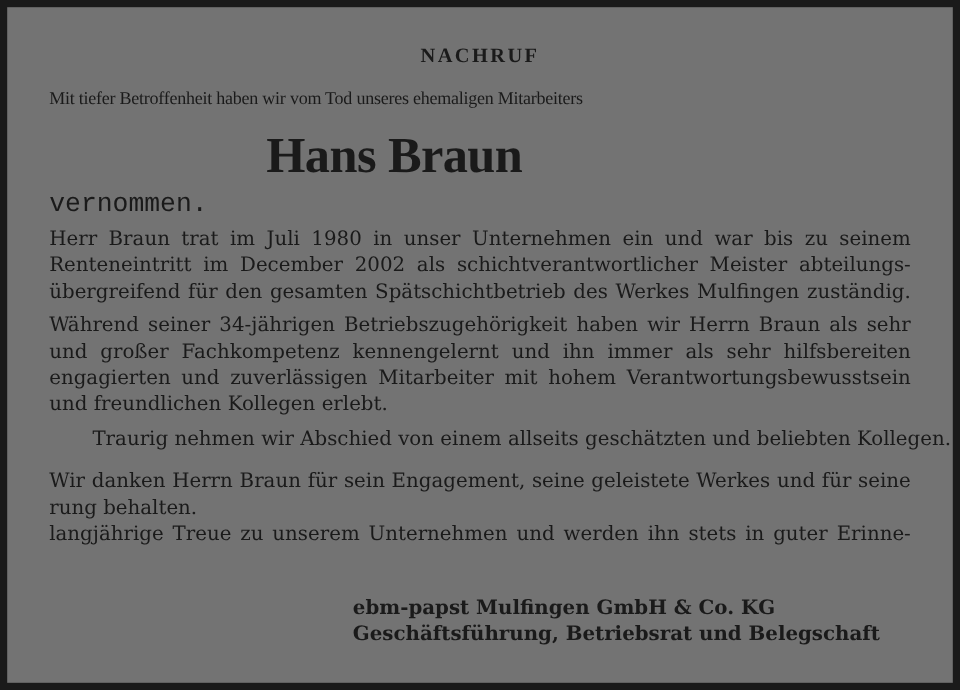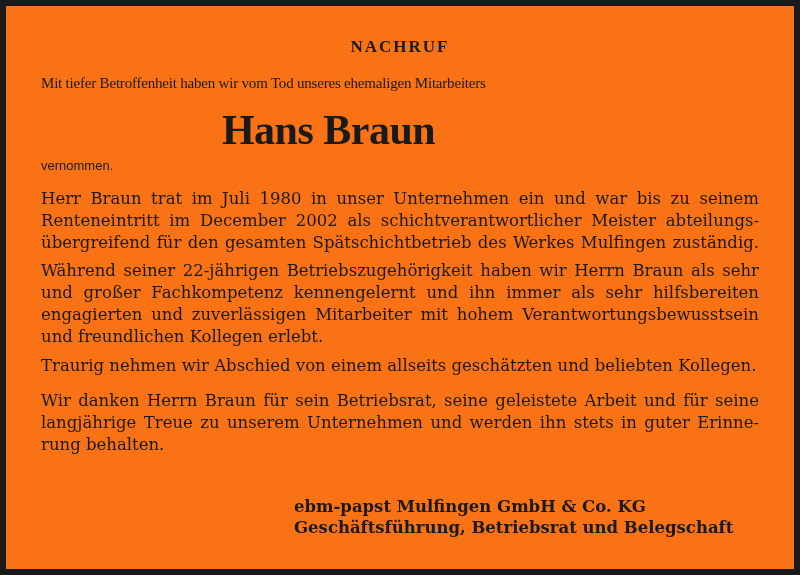--- a/index.html
+++ b/index.html
@@ -2,21 +2,21 @@
 <html><head>
   <meta charset="utf-8">
   <style>
     * { margin: 0; padding: 0; box-sizing: border-box; }
     html, body { width: 800px; height: 575px; background: #1a1a1a; overflow: hidden; }
     body { position: relative; }
     .page {
       position: absolute;
       left: 6px; top: 6px;
       width: 788px; height: 563px;
-      background: #f97316;
+      background: #737373;
       color: #1a1a1a;
       font-family: "DejaVu Serif", "Liberation Serif", serif;
     }
     .heading {
       position: absolute;
       left: 0; width: 788px; top: 31px;
       text-align: center;
       font-family: "Liberation Serif", "DejaVu Serif", serif;
       font-weight: bold;
       font-size: 17px;
@@ -35,38 +35,38 @@
       left: 0; width: 645px; top: 100px;
       text-align: center;
       font-family: "Liberation Serif", "DejaVu Serif", serif;
       font-weight: bold;
       font-size: 42px;
       letter-spacing: -0.5px;
     }
     .vernommen {
       position: absolute;
       left: 35px; top: 152px;
-      font-family: Liberation Sans, sans-serif;
-      font-size: 13px;
+      font-family: Liberation Mono, monospace;
+      font-size: 22px;
       white-space: nowrap;
     }
     .body-text {
       position: absolute;
       left: 35px; width: 718px;
       font-family: "DejaVu Serif", "Liberation Serif", serif;
       font-size: 16.5px;
       line-height: 22px;
       text-align: justify;
       text-align-last: left;
     }
     .line { display: block; white-space: nowrap; }
     .line.justify { text-align-last: justify; text-align: justify; white-space: normal; }
     .p1 { top: 182px; }
     .p2 { top: 254px; }
-    .p3 { top: 349px; }
+    .p3 { top: 349px; margin-left: 36px; }
     .p4 { top: 384px; }
     .p5 { top: 456px; }
     .signature {
       position: absolute;
       left: 276px; top: 490px;
       font-family: "DejaVu Serif", "Liberation Serif", serif;
       font-weight: bold;
       font-size: 16.5px;
       line-height: 21px;
       white-space: nowrap;
@@ -83,34 +83,34 @@
   <div class="name">Hans Braun</div>
   <div class="vernommen">vernommen.</div>
 
   <div class="body-text p1">
     <span class="line justify">Herr Braun trat im Juli 1980 in unser Unternehmen ein und war bis zu seinem</span>
     <span class="line justify">Renteneintritt im December 2002 als schichtverantwortlicher Meister abteilungs-</span>
     <span class="line justify">übergreifend für den gesamten Spätschichtbetrieb des Werkes Mulfingen zuständig.</span>
   </div>
 
   <div class="body-text p2">
-    <span class="line justify">Während seiner 22-jährigen Betriebszugehörigkeit haben wir Herrn Braun als sehr</span>
+    <span class="line justify">Während seiner 34-jährigen Betriebszugehörigkeit haben wir Herrn Braun als sehr</span>
     <span class="line justify">und großer Fachkompetenz kennengelernt und ihn immer als sehr hilfsbereiten</span>
     <span class="line justify">engagierten und zuverlässigen Mitarbeiter mit hohem Verantwortungsbewusstsein</span>
     <span class="line">und freundlichen Kollegen erlebt.</span>
   </div>
 
   <div class="body-text p3">
     <span class="line">Traurig nehmen wir Abschied von einem allseits geschätzten und beliebten Kollegen.</span>
   </div>
 
   <div class="body-text p4">
-    <span class="line justify">Wir danken Herrn Braun für sein Betriebsrat, seine geleistete Arbeit und für seine</span>
+    <span class="line justify">Wir danken Herrn Braun für sein Engagement, seine geleistete Werkes und für seine</span>
+    <span class="line">rung behalten.</span>
     <span class="line justify">langjährige Treue zu unserem Unternehmen und werden ihn stets in guter Erinne-</span>
-    <span class="line">rung behalten.</span>
   </div>
 
 
   <div class="signature">
     <span>ebm-papst Mulfingen GmbH &amp; Co. KG</span>
     <span>Geschäftsführung, Betriebsrat und Belegschaft</span>
   </div>
 </div>
 
 </body></html>

